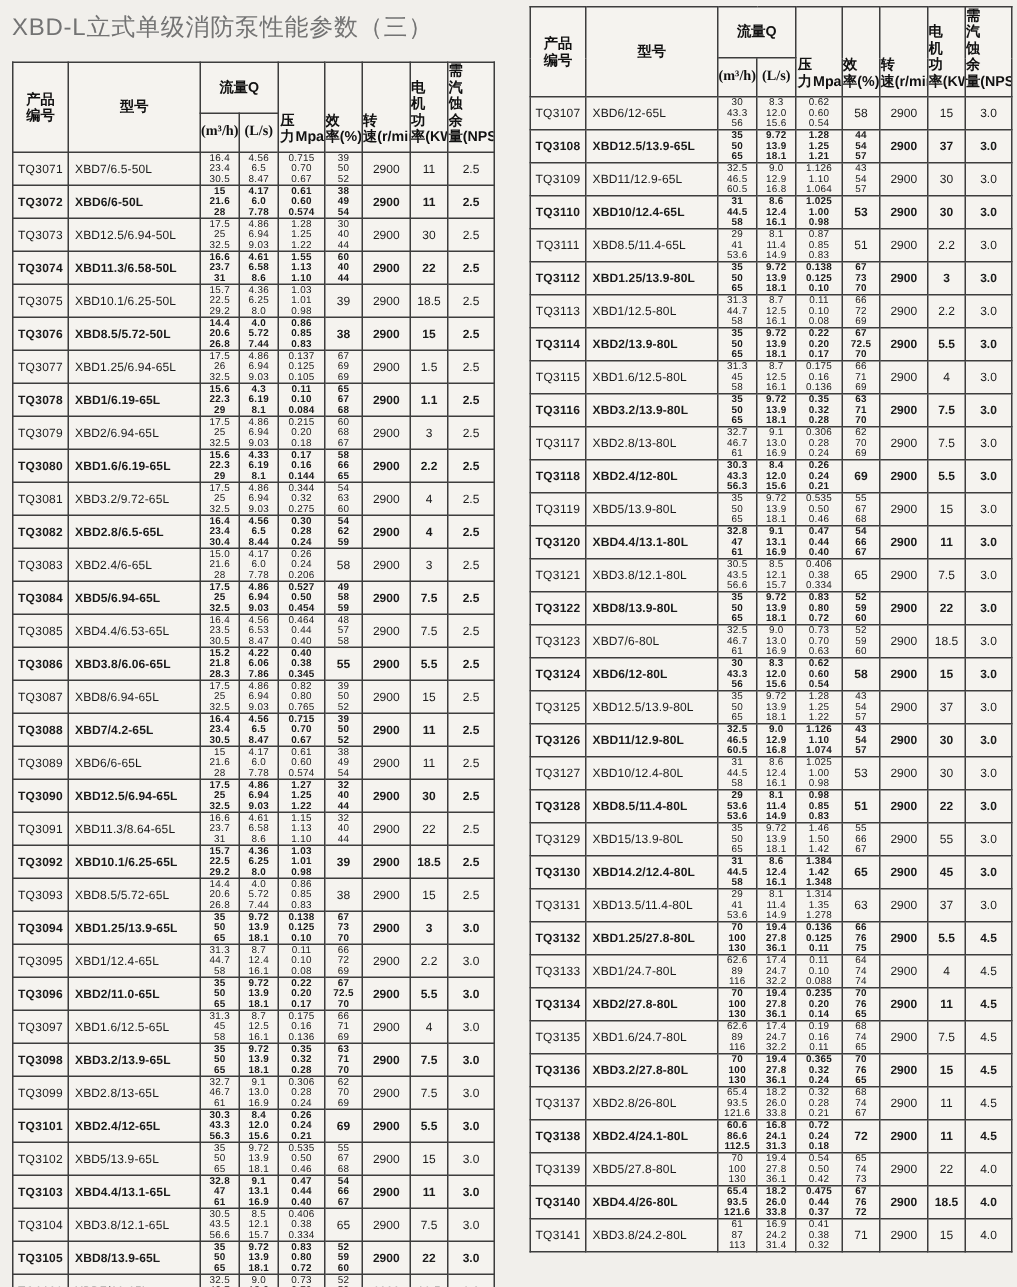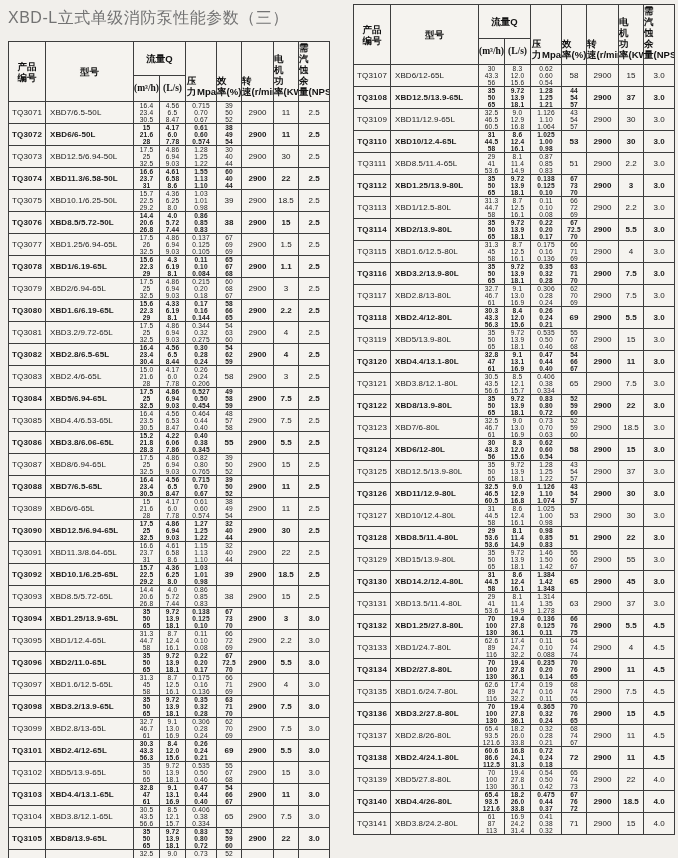--- a/index.html
+++ b/index.html
@@ -371,21 +371,21 @@
 0.765</td>
             <td class="nums">39
 50
 52</td>
             <td class="one">2900</td>
             <td class="one">15</td>
             <td class="one">2.5</td>
           </tr>
           <tr>
             <td class="id">TQ3088</td>
-            <td class="model">XBD7/6.5-65L</td>
+            <td class="model">XBD7/4.2-65L</td>
             <td class="nums">16.4
 23.4
 30.5</td>
             <td class="nums">4.56
 6.5
 8.47</td>
             <td class="nums">0.715
 0.70
 0.67</td>
             <td class="nums">39

